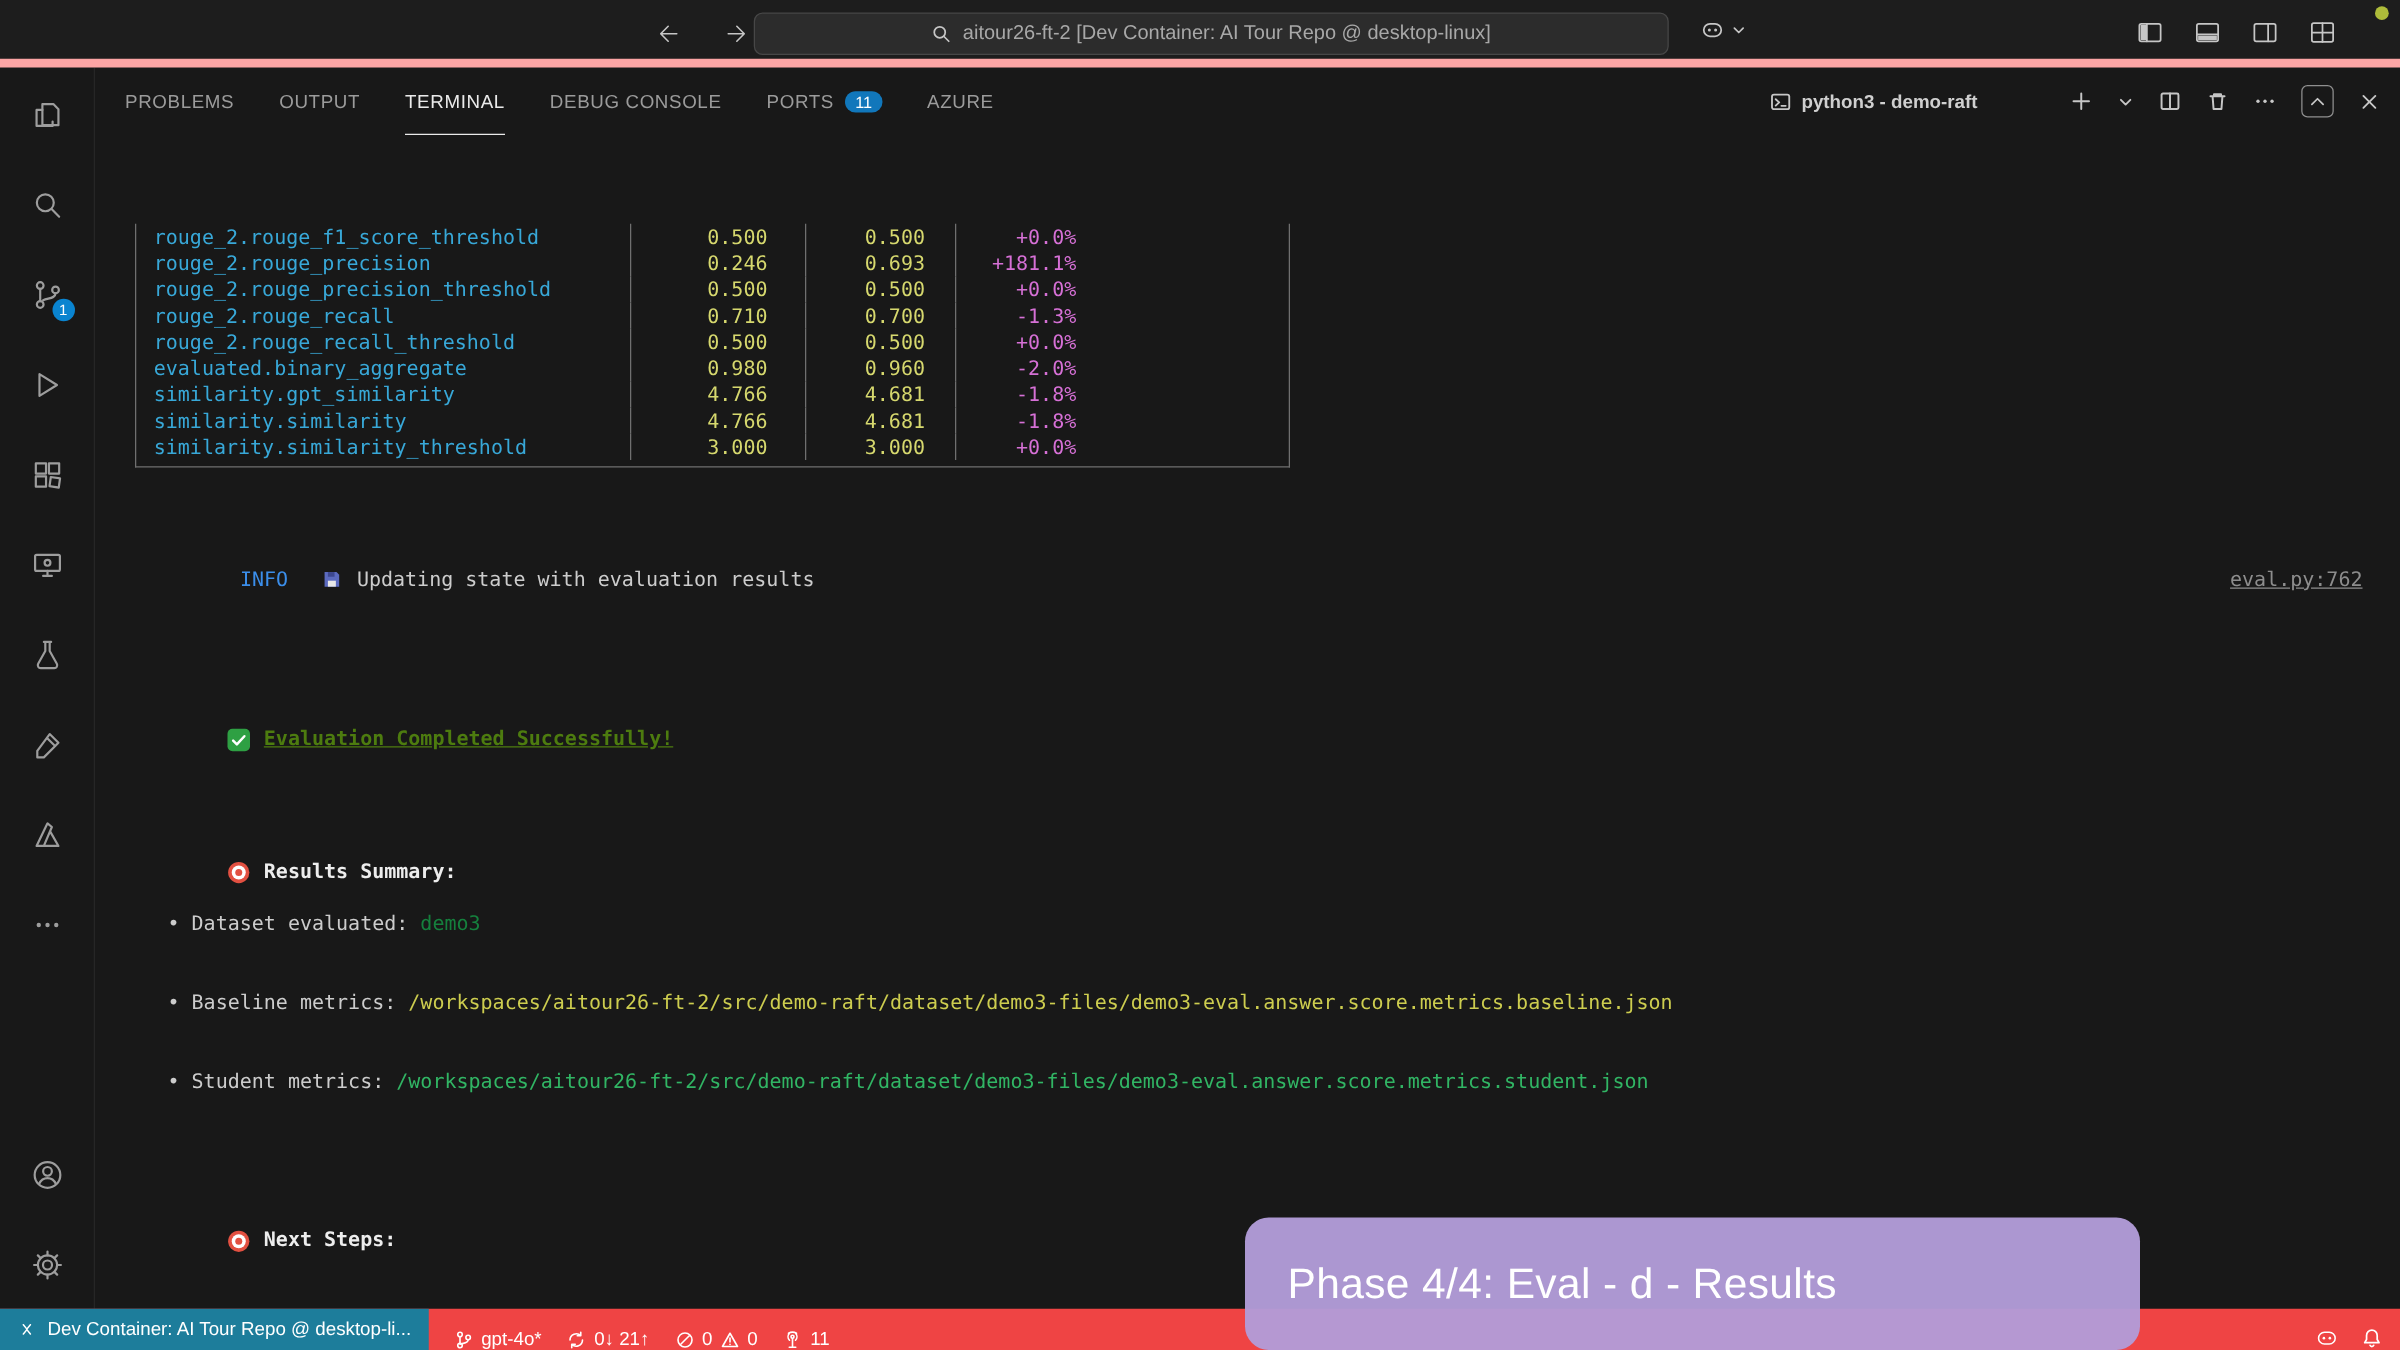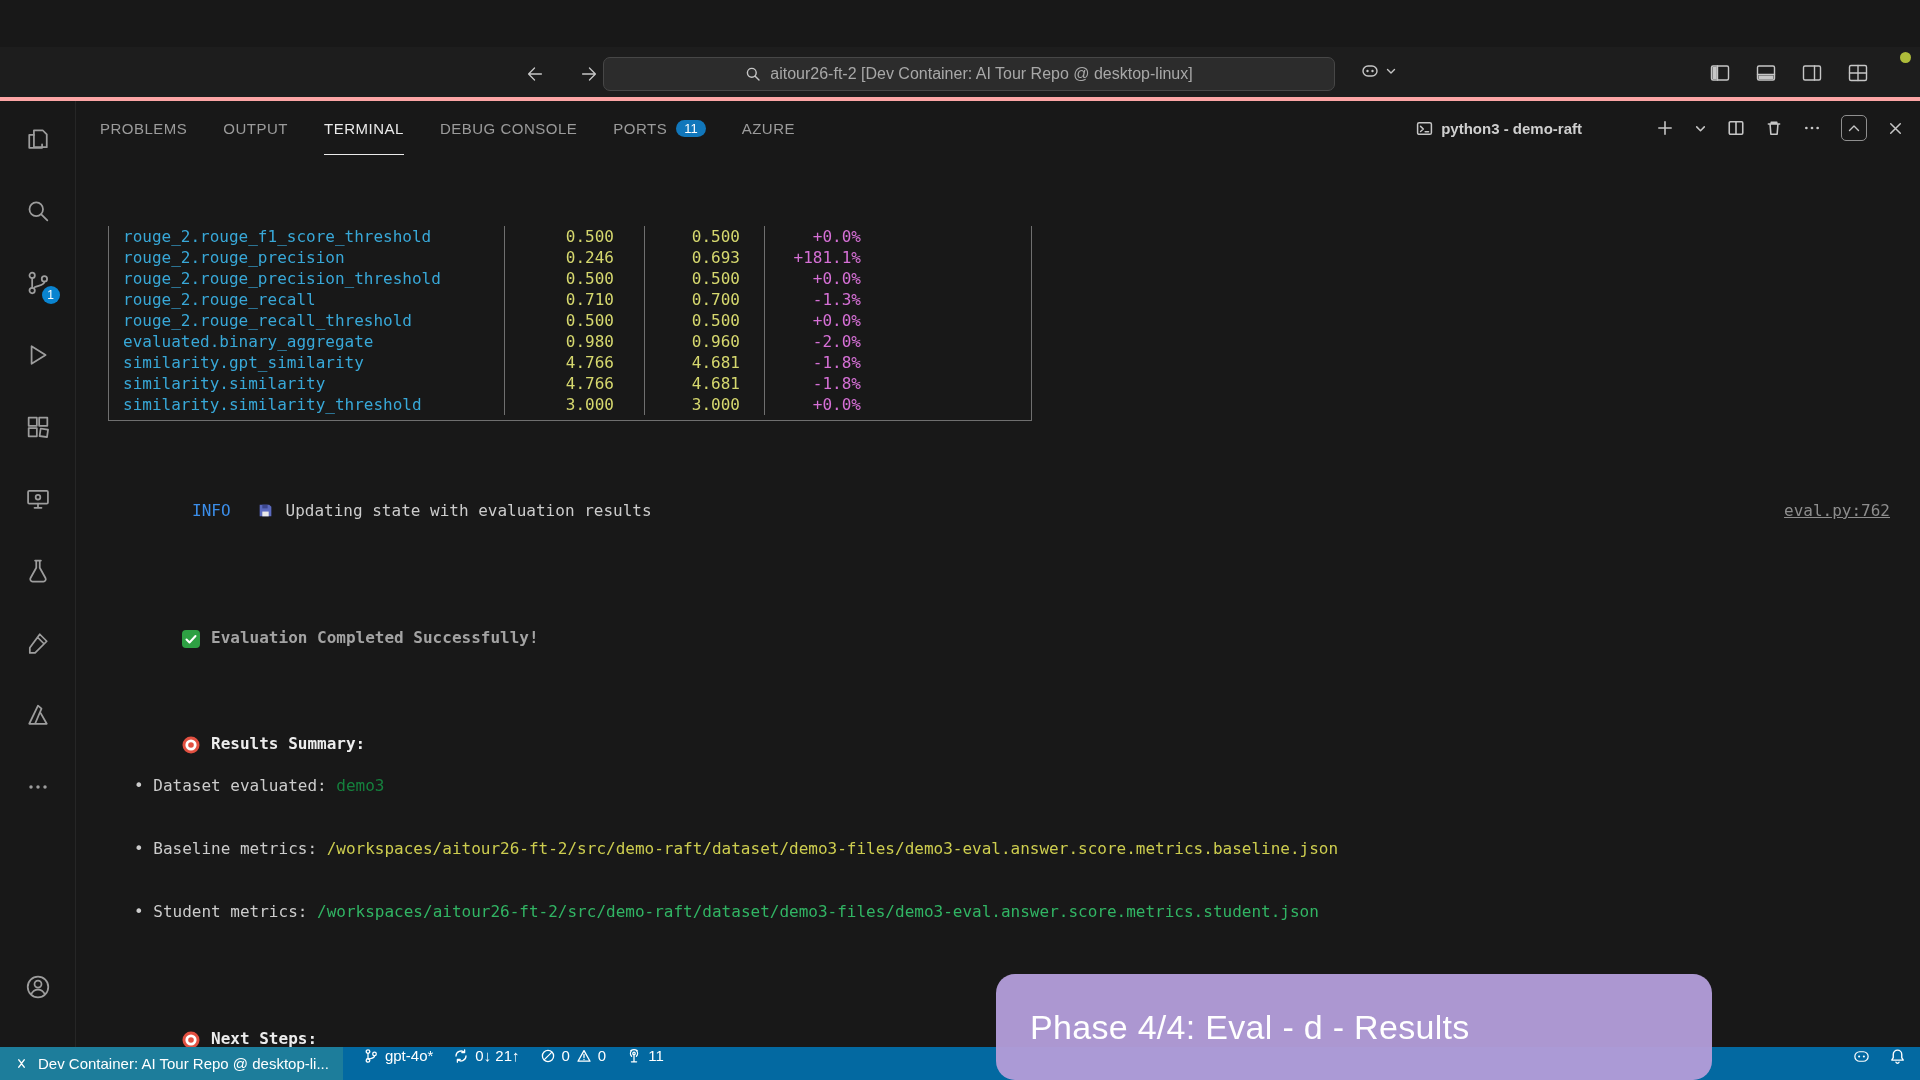--- a/index.html
+++ b/index.html
@@ -8,21 +8,21 @@
     width:1920px; height:1080px; overflow:hidden; position:relative;
     background:#181818; color:#cccccc;
     font-family:"Liberation Sans", sans-serif;
   }
   svg { display:inline-block; vertical-align:middle; }
   .ico  { stroke:#9d9d9d; fill:none; stroke-width:1.5; stroke-linecap:round; stroke-linejoin:round; }
   .ico-g{ stroke:#c6c6c6; fill:none; stroke-width:1.4; stroke-linecap:round; stroke-linejoin:round; }
   .ico-w{ stroke:#ffffff; fill:none; stroke-width:1.3; stroke-linecap:round; stroke-linejoin:round; }
 
   
-  .titlebar { height:54px; background:#1d1d1d; border-bottom:4px solid #fca5a5; position:relative;margin-top:47px; }
+  .titlebar { height:54px; background:#1d1d1d; border-bottom:7px solid #fca5a5; position:relative; }
   .nav { position:absolute; left:520px; top:12px; display:flex; gap:24px; }
   .nav .btn { width:30px; height:30px; display:flex; align-items:center; justify-content:center; }
   .searchbox {
     position:absolute; left:603px; top:10px; width:732px; height:34px;
     background:#2c2c2c; border:1px solid #474747; border-radius:7px;
     display:flex; align-items:center; justify-content:center; gap:9px;
     color:#a8a8a8; font-size:16px;
   }
   .copilot-dd { position:absolute; left:1360px; top:14px; display:flex; align-items:center; gap:5px; }
   .tb-right { position:absolute; right:50px; top:14px; display:flex; gap:22px; }
@@ -78,39 +78,39 @@
   .mtable .c2 { color:#d6d86e; text-align:right; padding-right:30px; border-right:1px solid #6f6f6f; }
   .mtable .c3 { color:#d6d86e; text-align:right; padding-right:24px; border-right:1px solid #6f6f6f; }
   .mtable .c4 { color:#d670d6; text-align:right; padding-right:16px; }
 
   .info-line { display:flex; align-items:center; height:21px; }
   .lvl { color:#3b8eea; margin-left:88px; }
   .info-msg { margin-left:12px; }
   .src { margin-left:auto; margin-right:30px; color:#8d8d8d; text-decoration:underline; }
 
   .h   { font-weight:bold; color:#ededed; }
-  .gtext  { font-weight:bold; color:#a3a3a3; }
+  .gtext  { font-weight:bold; color:#4d7c0f;text-decoration:underline; }
   .bullet { padding-left:30px; }
   .cyan { color:#15803d; }
   .pyellow { color:#cdcd4f; }
   .pgreen  { color:#31b564; }
   .icn { margin-right:10px; }
 
   
   .overlay {
     position:absolute; left:996px; top:974px; width:716px; height:106px; z-index:40;
     background:rgba(178,156,216,0.96); display:flex; align-items:center; padding-left:34px;
     color:#ffffff; font-size:34px; font-weight:400; letter-spacing:.3px;border-radius:19px;
   }
 
   
   .statusbar {
     position:absolute; left:0; right:0; bottom:0; height:33px; z-index:20;
-    background:#0369a1; color:#fff; font-size:15px;
-    display:flex; align-items:flex-start;
+    background:#ef4444; color:#fff; font-size:15px;
+    display:flex; align-items:flex-end;
   }
   .sb-remote { height:100%; background:#1d7d9b; display:flex; align-items:center; gap:9px; padding:0 14px; flex:none; }
   .sb-item { display:flex; align-items:center; gap:6px; margin-left:20px; }
   .sb-right { margin-left:auto; display:flex; align-items:center; gap:18px; margin-right:14px; }
 </style>
 </head>
 <body>
 
 <div class="titlebar">
   <div class="nav">

